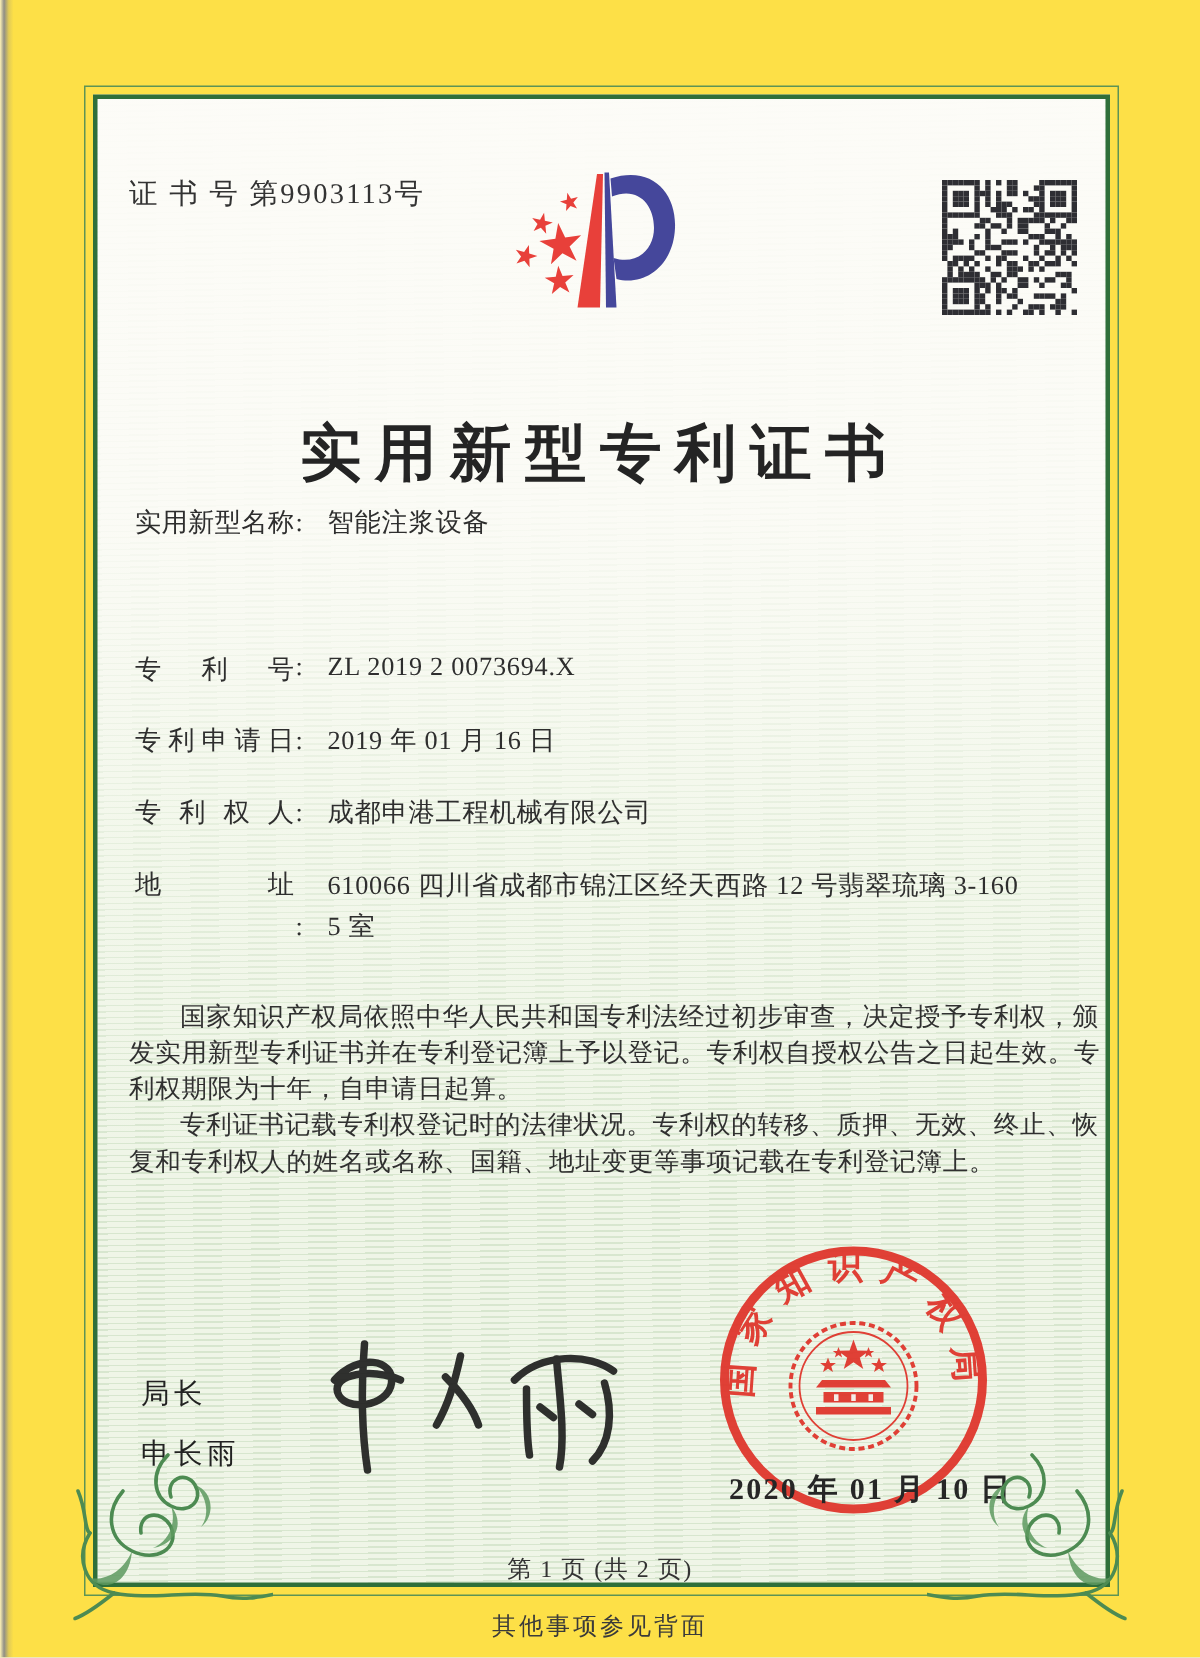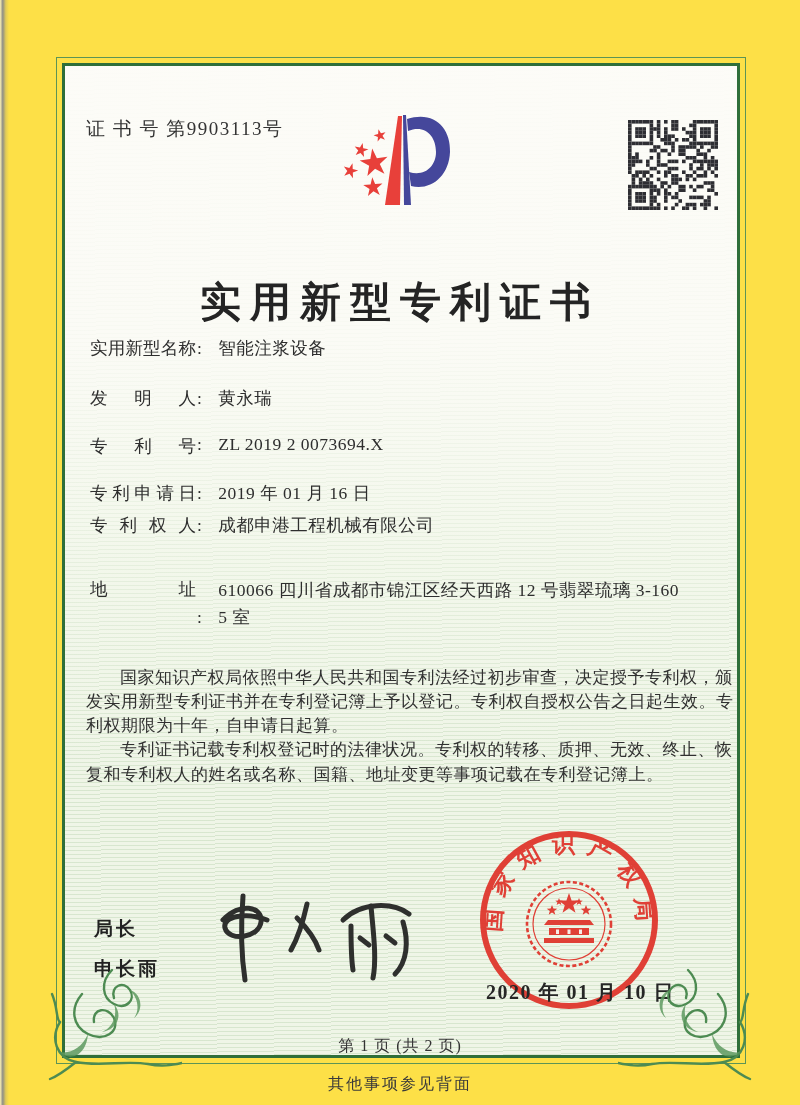--- a/index.html
+++ b/index.html
@@ -39,21 +39,21 @@
   .lbl{display:inline-block;width:106px;text-align:justify;text-align-last:justify;vertical-align:top;}
   .colon{display:inline-block;margin-left:1px;}
   .val{display:inline-block;margin-left:12px;letter-spacing:.5px;}
   .addr-val{white-space:normal;width:560px;line-height:1.55;}
   .grant2{position:absolute;left:310px;top:0;white-space:nowrap;}
   
   .body-text{left:86px;top:666px;width:650px;z-index:2;font-size:17px;line-height:1.42;color:#303030;letter-spacing:.5px;}
   .body-text p{margin:0;text-indent:2em;}
   
   .signoff{left:94px;top:916px;z-index:2;font-size:19px;letter-spacing:3px;color:#222;}
-  .signoff div{margin-bottom:14px;font-weight:bold;}
+  .signoff div{margin-bottom:14px;}
   .signature{left:205px;top:878px;width:220px;height:118px;z-index:3;}
   
   .seal{left:478px;top:829px;width:182px;height:182px;z-index:2;opacity:.92;}
   .seal-date{left:486px;top:979px;z-index:3;font-size:20px;font-weight:600;letter-spacing:1.5px;color:#262626;}
   
   .ornament{width:140px;height:120px;z-index:3;}
   .orn-left{left:42px;top:964px;}
   .orn-right{left:618px;top:964px;transform:scaleX(-1);}
   
   .page-info{left:56px;top:1036px;width:688px;text-align:center;z-index:2;font-size:16px;letter-spacing:1px;color:#333;}
@@ -398,33 +398,29 @@
         <rect x="86.40" y="86.40" width="3.60" height="3.60" fill="#2e2e33"></rect>
       </svg>
   </div>
 
   <div class="abs doc-title">实用新型专利证书</div>
 
   <div class="abs field" style="top:336px;">
     <span class="lbl">实用新型名称</span><span class="colon">:</span>
     <span class="val">智能注浆设备</span>
   </div>
-  <div class="abs field" style="top:386px;">
-    <span class="lbl">发明人</span><span class="colon">:</span>
-    <span class="val">黄永瑞</span>
-  </div>
   <div class="abs field" style="top:434px;">
     <span class="lbl">专利号</span><span class="colon">:</span>
     <span class="val">ZL 2019 2 0073694.X</span>
   </div>
   <div class="abs field" style="top:481px;">
     <span class="lbl">专利申请日</span><span class="colon">:</span>
     <span class="val">2019 年 01 月 16 日</span>
   </div>
-  <div class="abs field" style="top:513px;">
+  <div class="abs field" style="top:529px;">
     <span class="lbl">专利权人</span><span class="colon">:</span>
     <span class="val">成都申港工程机械有限公司</span>
   </div>
   <div class="abs field" style="top:577px;">
     <span class="lbl">地址</span><span class="colon">:</span>
     <span class="val addr-val"><span>610066 四川省成都市锦江区经天西路 12 号翡翠琉璃 3-160</span><br><span>5 室</span></span>
   </div>
 
   <div class="abs body-text">
     <p>国家知识产权局依照中华人民共和国专利法经过初步审查，决定授予专利权，颁发实用新型专利证书并在专利登记簿上予以登记。专利权自授权公告之日起生效。专利权期限为十年，自申请日起算。</p>

